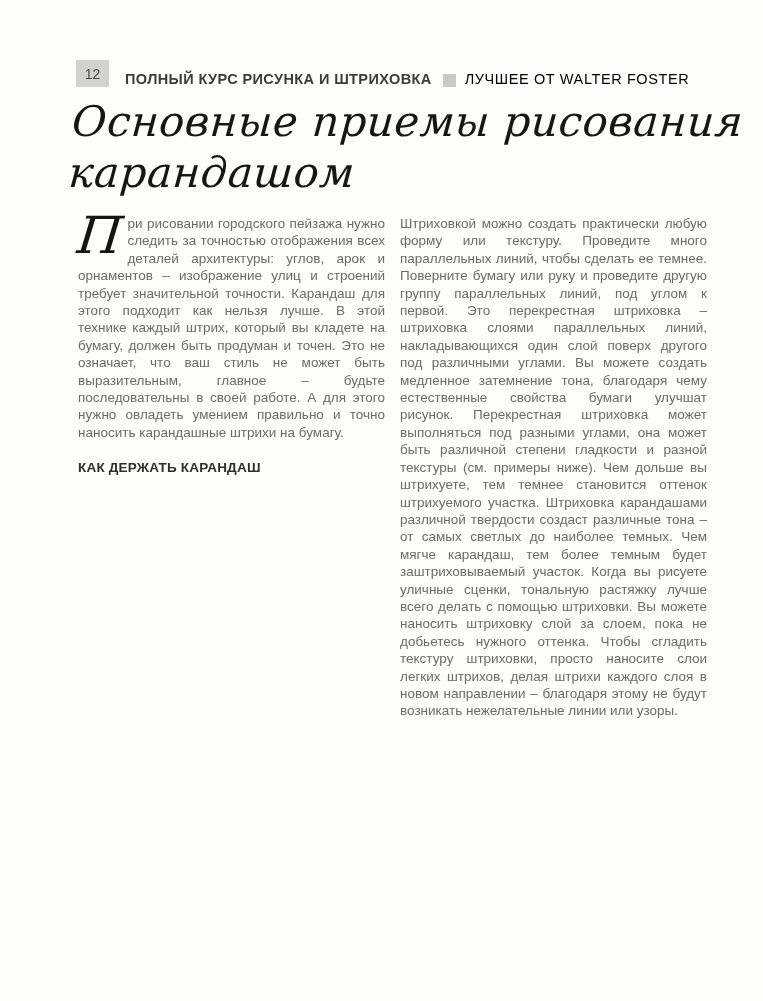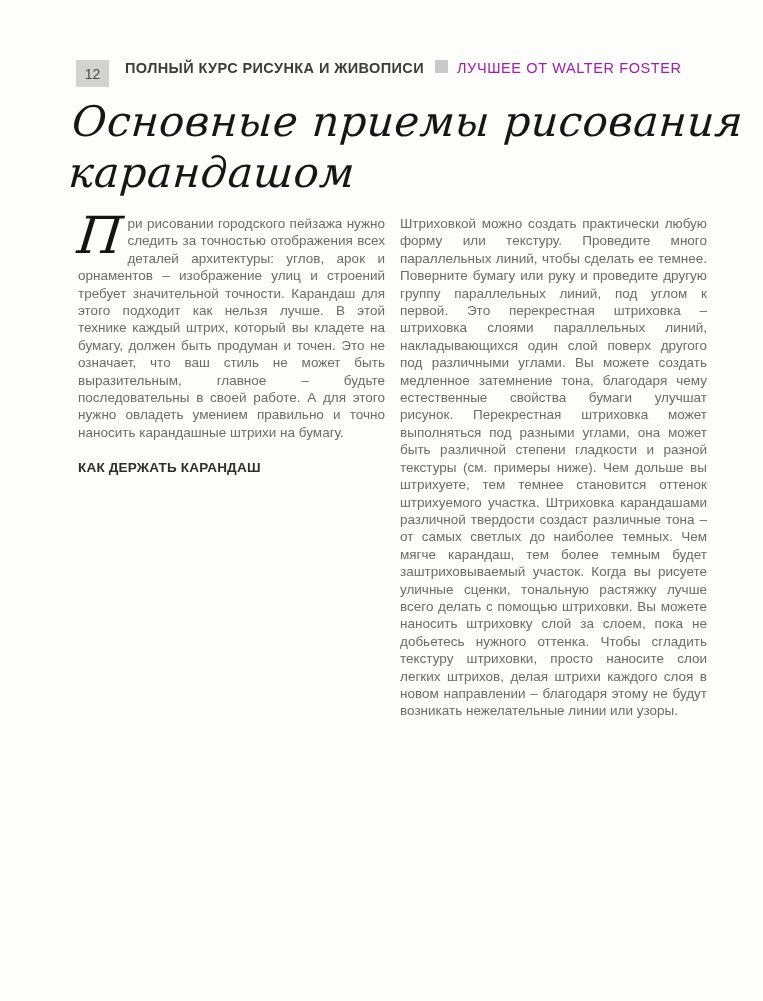--- a/index.html
+++ b/index.html
@@ -17,21 +17,21 @@
     box-sizing: border-box;
   }
 
   
   .running-head {
     position: absolute;
     top: 60px;
     left: 76px;
     right: 48px;
     display: flex;
-    align-items: flex-start;
+    align-items: flex-end;
     height: 27px;
   }
   .page-number-box {
     width: 33px;
     height: 27px;
     background: #d2d2d1;
     color: #4a4a4a;
     font-size: 14px;
     display: flex;
     align-items: center;
@@ -48,21 +48,21 @@
   .separator-square {
     width: 13px;
     height: 13px;
     background: #c9c9c8;
     margin: 0 9px 0 11px;
     flex: 0 0 auto;
   }
   .series-title {
     font-size: 14.5px;
     font-weight: normal;
-    color: #a21caf;
+    color: #000000;
     letter-spacing: 0.6px;
     white-space: nowrap;
   }
 
   
   .chapter-title {
     position: absolute;
     top: 96px;
     left: 74px;
     color: #161616;
@@ -119,21 +119,21 @@
 </style>
 </head>
 <body>
 
 <div class="page">
 
   <div class="running-head">
     <div class="page-number-box">
       <span>12</span>
     </div>
-    <span class="book-title">ПОЛНЫЙ КУРС РИСУНКА И ЖИВОПИСИ</span>
+    <span class="book-title">ПОЛНЫЙ КУРС РИСУНКА И ШТРИХОВКА</span>
     <span class="separator-square"></span>
     <span class="series-title">ЛУЧШЕЕ ОТ WALTER FOSTER</span>
   </div>
 
   <div class="chapter-title">
     <div>Основные приемы рисования</div>
     <div>карандашом</div>
   </div>
 
   <div class="columns">

